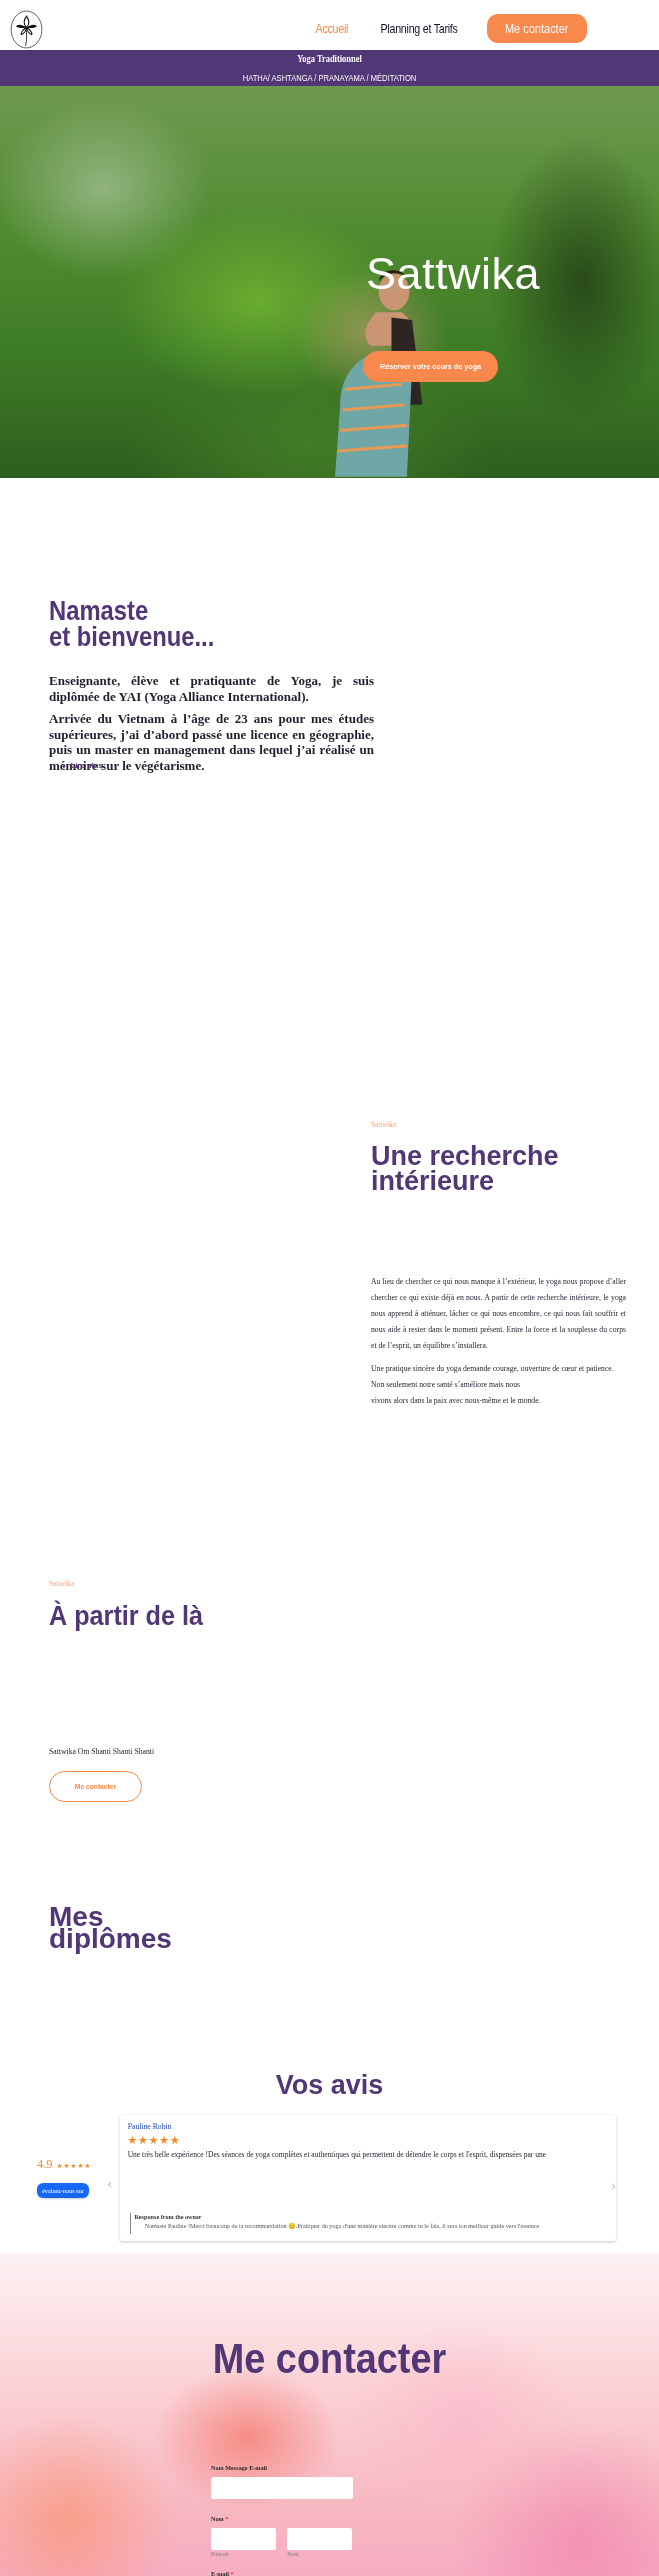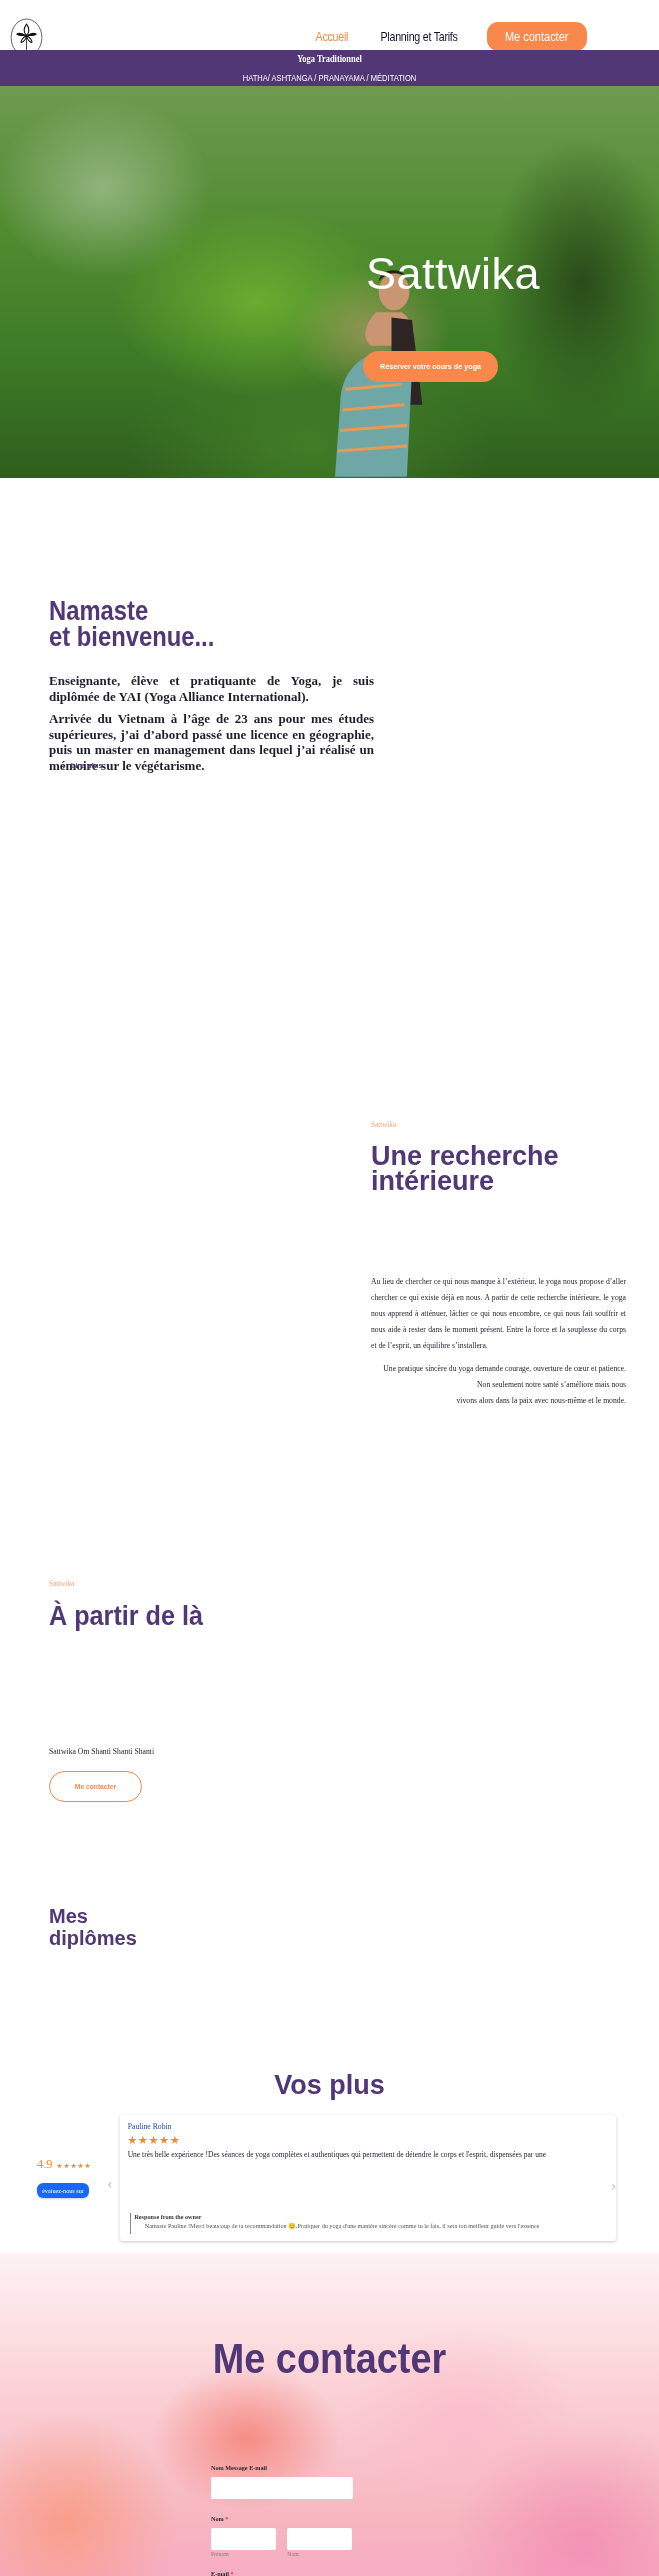--- a/index.html
+++ b/index.html
@@ -1,20 +1,20 @@
 <!DOCTYPE html>
 <html style="font-size:8.2px"><head>
 <meta charset="utf-8">
 <style>
   * { box-sizing: border-box; margin: 0; padding: 0; }
   html, body { width: 659px; background: #ffffff; }
   body { position: relative; height: 3126px; font-family: "Liberation Serif", serif; color: #1f1f2e; overflow: hidden; }
 
   
-  .site-header { position: absolute; top: 12px; left: 0; width: 592px; height: 50px; background: #fff; }
+  .site-header { position: absolute; top: 4px; left: 0; width: 592px; height: 50px; background: #fff; }
   .logo { position: absolute; left: 7.7px; top: 5.2px; width: 36px; height: 41px; }
   .nav { position: absolute; right: 5.2px; top: 10.3px; display: flex; align-items: center; gap: 20.6px; height: 29px; }
   .nav-link { font-family: "Liberation Sans", sans-serif; font-size: 13px; color: #121230; text-decoration: none; letter-spacing: -0.3px; transform: scaleX(0.82); transform-origin: center; }
   .nav-link.active { color: #F28A4B; }
   .nav-cta { display: flex; align-items: center; justify-content: center; text-align: center; width: 100px; height: 29px; border-radius: 11.3px; background: #F8884B; color: #fff; font-family: "Liberation Sans", sans-serif; font-size: 13.4px; line-height: 13.4px; font-weight: 500; }
   .nav-cta span { display: inline-block; transform: scaleX(0.82); }
 
   
   .banner { position: absolute; top: 50px; left: 0; width: 659px; height: 36px; background: #513776; color: #fff; text-align: center; }
   .banner-title { position: absolute; top: 3.1px; left: 0; width: 100%; font-family: "Liberation Serif", serif; font-weight: bold; font-size: 10.3px; transform: scaleX(0.82); }
@@ -52,21 +52,21 @@
   .recherche-body { position: absolute; top: 1274px; left: 371px; width: 255px; }
 
   
   .partir-kicker { position: absolute; top: 1580px; left: 49px; }
   .partir-title { position: absolute; top: 1600px; left: 49px; font-size: 28px; transform: scaleX(0.9); transform-origin: left; }
   .partir-body { position: absolute; top: 1651px; left: 49px; width: 273px; }
   .partir-sign { position: absolute; top: 1747px; left: 49px; font-size: 7.7px; font-family: "Liberation Serif", serif; }
   .btn-outline { position: absolute; top: 1771px; left: 49px; width: 93px; height: 31px; border: 0.5px solid #F28A4B; border-radius: 15.5px; background: #fff; color: #F28A4B; font-family: "Liberation Sans", sans-serif; font-weight: bold; font-size: 6.7px; display: flex; align-items: center; justify-content: center; }
 
   
-  .diplomes-title { position: absolute; top: 1906px; left: 49px; font-size: 20px; line-height: 21.6px; }
+  .diplomes-title { position: absolute; top: 1906px; left: 49px; font-size: 28px; line-height: 21.6px; }
 
   
   .avis-title { position: absolute; top: 2070px; left: 0; width: 659px; text-align: center; font-size: 27px; }
   .rating-box { position: absolute; top: 2157px; left: 37px; width: 67px; }
   .rating-value { font-family: "Liberation Serif", serif; font-size: 12.4px; color: #F28A2B; display: inline-block; }
   .rating-stars { color: #F28A2B; font-size: 6.7px; letter-spacing: 1px; margin-left: 4.1px; }
   .rate-us { margin-top: 11.3px; width: 52px; height: 14.4px; border-radius: 6.2px; background: #1769F5; color: #fff; font-family: "Liberation Serif", serif; font-size: 6.2px; display: flex; align-items: center; justify-content: center; box-shadow: 0 1px 2.1px rgba(0,0,0,0.2); }
   .arrow { position: absolute; font-size: 13.4px; color: #bdbdbd; font-family: "DejaVu Sans", sans-serif; }
   .arrow-prev { top: 2177px; left: 107px; }
   .arrow-next { top: 2179px; left: 611px; }
@@ -156,36 +156,36 @@
   <span>Lire plus</span>
 </a>
 
 <div class="kicker recherche-kicker">Sattwika</div>
 <h2 class="h-purple recherche-title">
   <span>Une recherche</span><br>
   <span>intérieure</span>
 </h2>
 <div class="body-text recherche-body">
   <p>Au lieu de chercher ce qui nous manque à l’extérieur, le yoga nous propose d’aller chercher ce qui existe déjà en nous. A partir de cette recherche intérieure, le yoga nous apprend à atténuer, lâcher ce qui nous encombre, ce qui nous fait souffrir et nous aide à rester dans le moment présent. Entre la force et la souplesse du corps et de l’esprit, un équilibre s’installera.</p>
-  <p style="margin-bottom:0;text-align:right"><span>Une pratique sincère du yoga demande courage, ouverture de cœur et patience. Non seulement notre santé s’améliore mais nous</span><br><span>vivons alors dans la paix avec nous-même et le monde.</span></p>
+  <p style="margin-bottom:0;text-align:left"><span>Une pratique sincère du yoga demande courage, ouverture de cœur et patience. Non seulement notre santé s’améliore mais nous</span><br><span>vivons alors dans la paix avec nous-même et le monde.</span></p>
 </div>
 
 <div class="kicker partir-kicker">Sattwika</div>
 <h2 class="h-purple partir-title">À partir de là</h2>
 <div class="body-text partir-body">
 </div>
 <div class="partir-sign">Sattwika Om Shanti Shanti Shanti</div>
 <a class="btn-outline">Me contacter</a>
 
 <h2 class="h-purple diplomes-title">
   <span>Mes</span><br>
   <span>diplômes</span>
 </h2>
 
-<h2 class="h-purple avis-title">Vos plus</h2>
+<h2 class="h-purple avis-title">Vos avis</h2>
 <div class="rating-box">
   <span class="rating-value">4.9</span><span class="rating-stars">★★★★★</span>
   <a class="rate-us">évaluez-nous sur</a>
 </div>
 <span class="arrow arrow-prev">‹</span>
 <div class="review-card">
   <div class="review-author">Pauline Robin</div>
   <div class="review-stars">★★★★★</div>
   <div class="review-text">Une très belle expérience !Des séances de yoga complètes et authentiques qui permettent de détendre le corps et l'esprit, dispensées par une</div>
   <div class="owner-reply">

